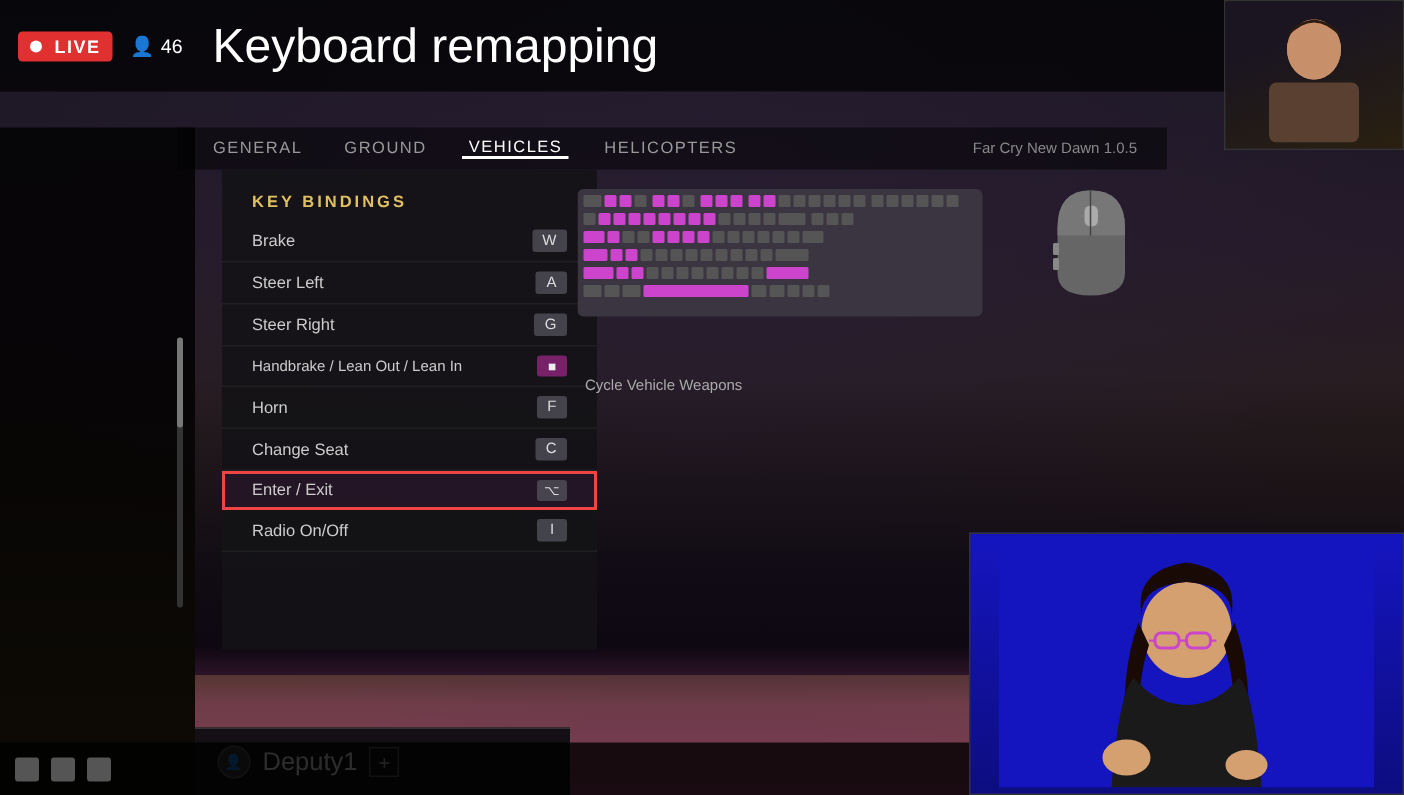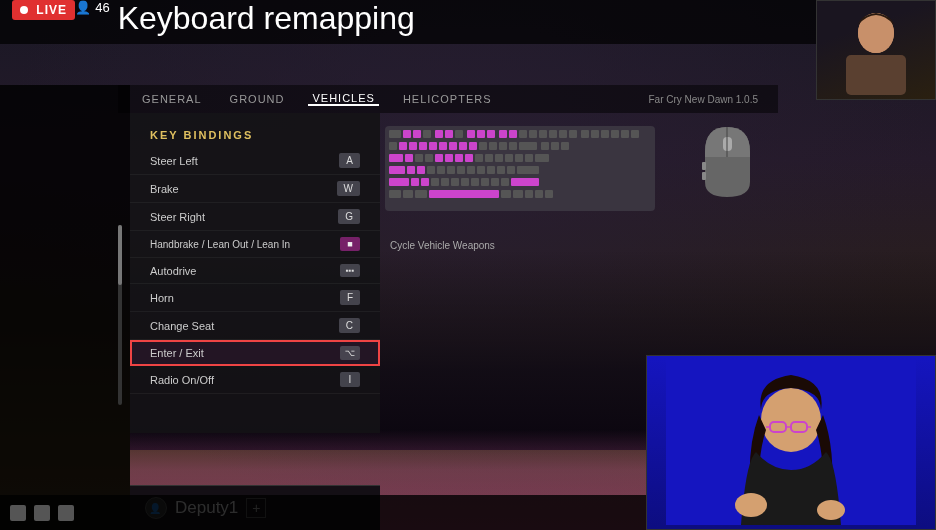--- a/index.html
+++ b/index.html
@@ -50,25 +50,26 @@
       height: 100px;
       background: linear-gradient(180deg, transparent 0%, rgba(180,80,140,0.4) 40%, rgba(160,60,120,0.6) 100%);
     }
 
     
     .top-bar {
       position: absolute;
       top: 0;
       left: 0;
       right: 0;
-      height: 44px;
+      height: 61px;
       background: rgba(0,0,0,0.7);
       display: flex;
-      align-items: flex-start;
+      align-items: center;
       padding: 0 12px;
+      gap: 12px;
     }
 
     .live-badge {
       background: #e03030;
       color: white;
       font-size: 12px;
       font-weight: bold;
       padding: 3px 8px;
       border-radius: 3px;
       letter-spacing: 1px;
@@ -366,48 +367,44 @@
 <div style="position:absolute;top:85px;left:118px;width:660px;">
   <div class="tab-bar">
     <span class="tab">GENERAL</span>
     <span class="tab">GROUND</span>
     <span class="tab active">VEHICLES</span>
     <span class="tab">HELICOPTERS</span>
     <span class="game-version">Far Cry New Dawn  1.0.5</span>
   </div>
 </div>
 
-<div class="keybindings-panel" style="position:absolute;top:113px;left:130px;">
+<div class="keybindings-panel" style="position:absolute;top:113px;left:148px;">
   <div class="section-title">KEY BINDINGS</div>
 
+
+  <div class="key-row">
+    <span class="key-label">Brake</span>
+    <span class="key-badge">W</span>
+  </div>
 
   <div class="key-row">
     <span class="key-label">Steer Left</span>
     <span class="key-badge">A</span>
   </div>
 
   <div class="key-row">
-    <span class="key-label">Brake</span>
-    <span class="key-badge">W</span>
-  </div>
-
-  <div class="key-row">
     <span class="key-label">Steer Right</span>
     <span class="key-badge">G</span>
   </div>
 
   <div class="key-row">
     <span class="key-label" style="font-size:10px;">Handbrake / Lean Out / Lean In</span>
     <span class="key-badge pink wide">■</span>
   </div>
 
-  <div class="key-row">
-    <span class="key-label">Autodrive</span>
-    <span class="key-badge wide" style="font-size:8px;">▪▪▪</span>
-  </div>
 
   <div class="key-row">
     <span class="key-label">Horn</span>
     <span class="key-badge">F</span>
   </div>
 
   <div class="key-row">
     <span class="key-label">Change Seat</span>
     <span class="key-badge">C</span>
   </div>
@@ -537,21 +534,21 @@
 
     <rect x="23" y="15" width="9" height="14" rx="4" fill="#aaa"></rect>
 
     <line x1="27" y1="5" x2="27" y2="35" stroke="#444" stroke-width="1"></line>
 
     <rect x="2" y="40" width="4" height="8" rx="1" fill="#888"></rect>
     <rect x="2" y="50" width="4" height="8" rx="1" fill="#888"></rect>
   </svg>
 </div>
 
-<div style="position:absolute;top:240px;left:390px;color:#aaaaaa;font-size:10px;">Cycle Vehicle Weapons</div>
+<div style="position:absolute;top:252px;left:390px;color:#aaaaaa;font-size:10px;">Cycle Vehicle Weapons</div>
 
 <div class="deputy-bar">
   <div class="deputy-avatar">👤</div>
   <span class="deputy-name">Deputy1</span>
   <div class="deputy-plus">+</div>
 </div>
 
 <div class="webcam-bottom-right">
   <div class="webcam-person2">
     <svg width="250" height="165" viewBox="0 0 250 165">

